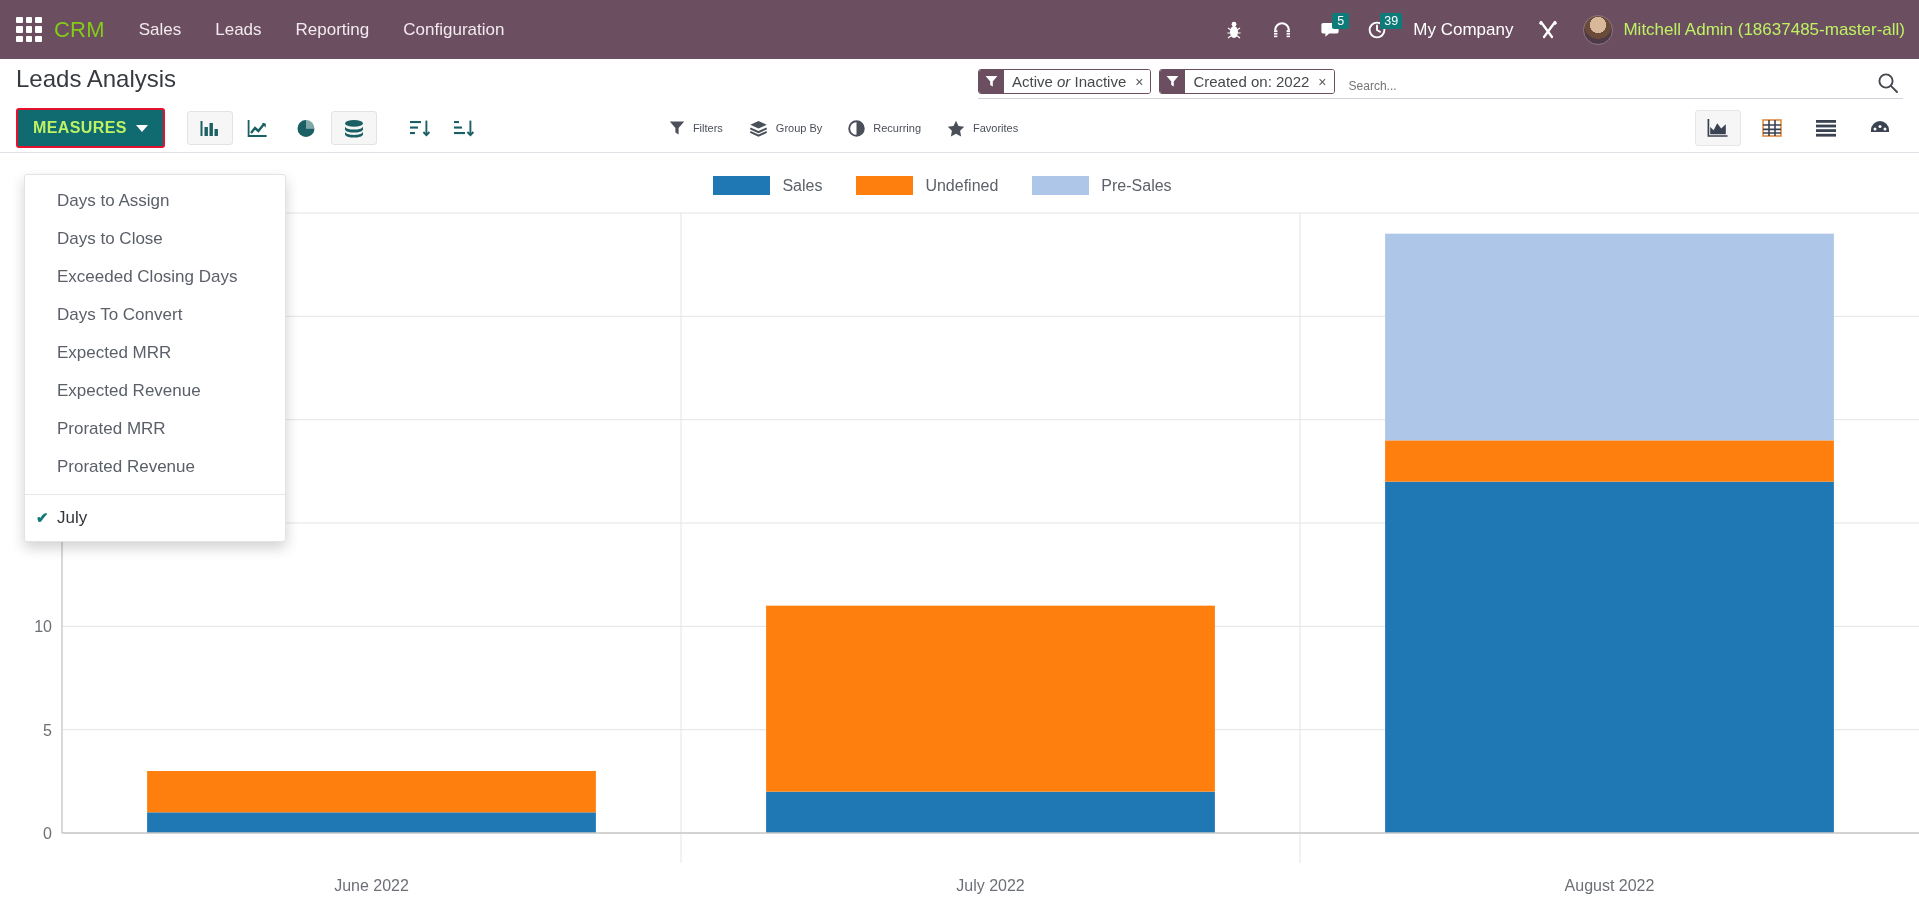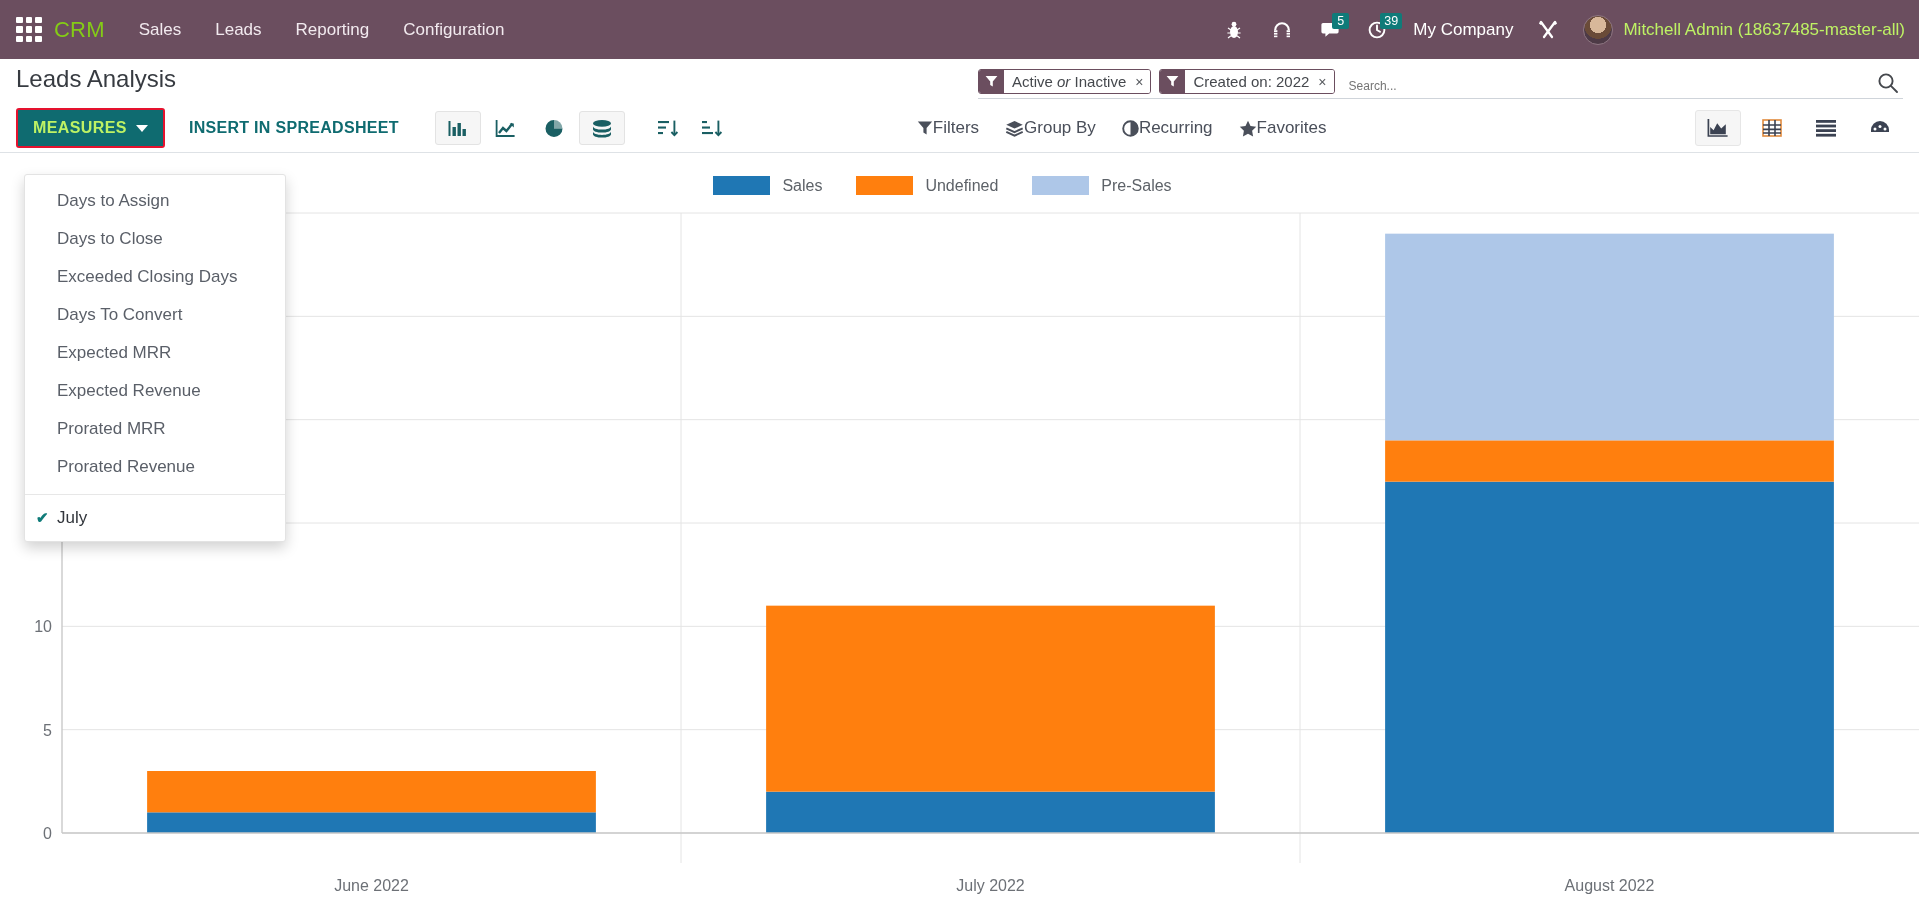--- a/index.html
+++ b/index.html
@@ -71,21 +71,21 @@
   }
   .caret { width: 0; height: 0; border-left: 6px solid transparent; border-right: 6px solid transparent; border-top: 7px solid #fff; display: inline-block; }
   .btn-insert { background: none; border: 0; color: #0f6b70; font-size: 16px; font-weight: 700; letter-spacing: .3px; padding: 9px 14px; margin-left: 10px; cursor: pointer; font-family: "Liberation Sans", sans-serif; }
   .chart-types { display: flex; align-items: center; gap: 2px; margin-left: 22px; }
   .ctbtn { width: 46px; height: 34px; display: flex; align-items: center; justify-content: center; border: 1px solid transparent; border-radius: 3px; cursor: pointer; background: transparent; }
   .ctbtn.active { background: #f6f6f6; border-color: #e3e3e3; }
   .order-btns { display: flex; align-items: center; gap: 10px; margin-left: 26px; }
   .obtn { width: 34px; height: 32px; display: flex; align-items: center; justify-content: center; cursor: pointer; background: none; border: 0; }
 
   .cp-filters { display: flex; align-items: center; gap: 26px; margin-left: 188px; }
-  .fbtn { display: inline-flex; align-items: center; font-size: 17px; color: #4a4f5a; cursor: pointer; white-space: nowrap; }
+  .fbtn { display: inline-flex; align-items: center; gap: 8px; font-size: 11px; color: #4a4f5a; cursor: pointer; white-space: nowrap; }
   .view-switch { margin-left: auto; display: flex; align-items: center; gap: 8px; }
   .vbtn { width: 46px; height: 36px; display: flex; align-items: center; justify-content: center; border: 1px solid transparent; border-radius: 3px; cursor: pointer; background: transparent; }
   .vbtn.active { background: #f6f6f6; border-color: #e6e6e6; }
 
   
   .dropdown {
     position: absolute; top: 174px; left: 24px;
     width: 262px; background: #fff;
     border: 1px solid #e3e3e3; border-radius: 3px;
     box-shadow: 0 6px 14px rgba(0,0,0,.18);
@@ -228,21 +228,20 @@
   </div>
 
   <div class="cp-row2">
     <span class="measures-frame">
       <button class="btn-measures">
         <span>MEASURES</span>
         <span class="caret"></span>
       </button>
     </span>
 
-    <button class="btn-insert">INSERT IN SPREADSHEET</button>
 
     <div class="chart-types">
       <button class="ctbtn active">
         <svg width="22" height="21" viewBox="0 0 22 21">
             <g fill="#1a5f63">
               <rect x="1.5" y="3" width="2" height="15"></rect>
               <rect x="5.5" y="9" width="3.4" height="9"></rect>
               <rect x="10.5" y="5" width="3.4" height="13"></rect>
               <rect x="15.5" y="11" width="3.4" height="7"></rect>
             </g>

